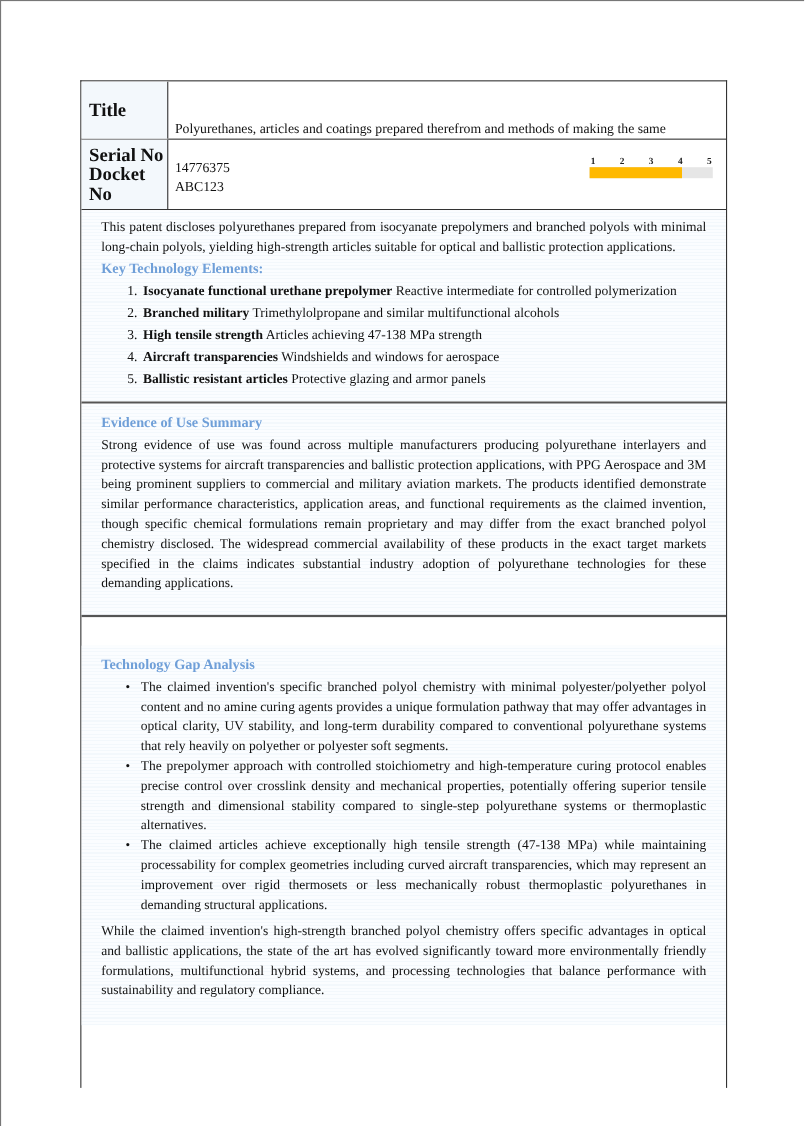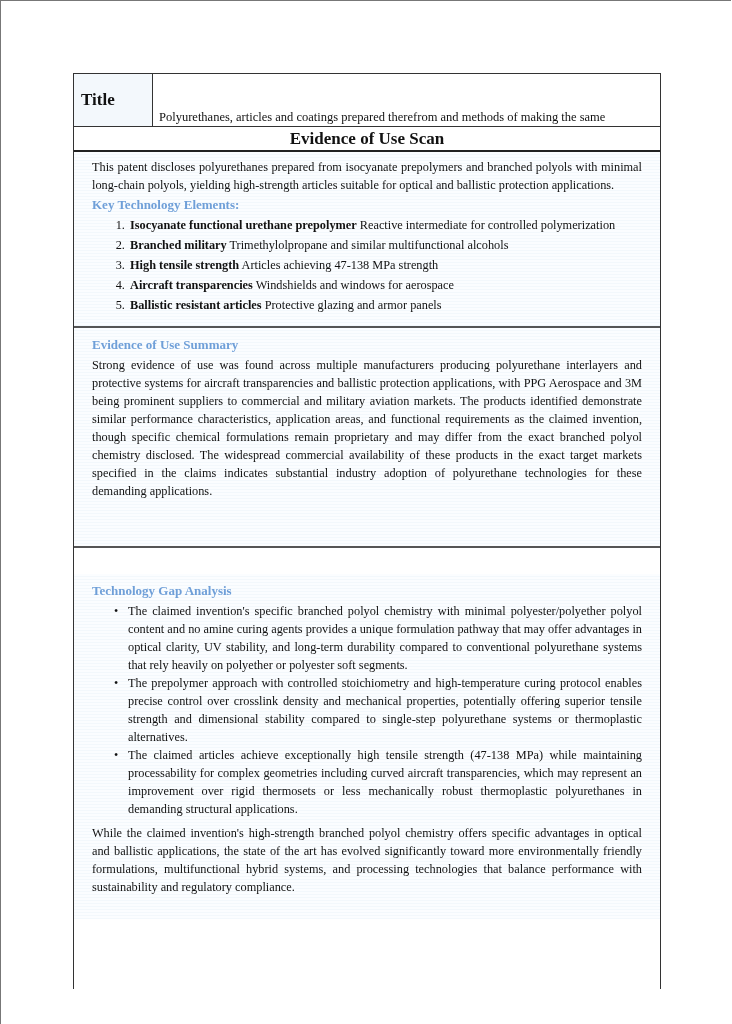--- a/index.html
+++ b/index.html
@@ -140,44 +140,64 @@
     ul.gap-list li {
       position: relative;
       margin-bottom: 0;
     }
     ul.gap-list li .bullet {
       position: absolute;
       left: -14px;
       top: 0;
       font-size: 12px;
     }
-    .section-summary { height: 220px; }
+    .section-summary { height: 194px; }
     .section-intro { height: 176px; }
     .section-gap { height: 345px; }
   </style>
 </head>
 <body>
 
 <div class="page-frame"></div>
 
 <div class="doc">
 
   <div class="row row-title">
     <div class="label-cell">
       <span>Title</span>
     </div>
     <div class="value-cell">
       <span>Polyurethanes, articles and coatings prepared therefrom and methods of making the same</span>
     </div>
   </div>
 
-
-  <div class="section-heading-row">
-    <span>Evidence of Use Scan</span>
-  </div>
+  <div class="row row-serial">
+    <div class="label-cell">
+      <span>Serial No</span>
+      <span>Docket No</span>
+    </div>
+    <div class="value-cell">
+      <span>14776375</span>
+      <span>ABC123</span>
+
+      <div class="rating">
+        <div class="rating-ticks">
+          <span>1</span>
+          <span>2</span>
+          <span>3</span>
+          <span>4</span>
+          <span>5</span>
+        </div>
+        <div class="rating-track" style="background: rgb(230, 230, 230);">
+          <div class="rating-fill" id="rating-fill" style="width: 75%; background: rgb(255, 185, 0);"></div>
+        </div>
+      </div>
+    </div>
+  </div>
+
 
   <div class="section section-intro">
     <p>This patent discloses polyurethanes prepared from isocyanate prepolymers and branched polyols with minimal long-chain polyols, yielding high-strength articles suitable for optical and ballistic protection applications.</p>
     <div class="sub-heading">Key Technology Elements:</div>
     <ol class="key-elements">
       <li><b>Isocyanate functional urethane prepolymer</b> <span>Reactive intermediate for controlled polymerization</span></li>
       <li><b>Branched military</b> <span>Trimethylolpropane and similar multifunctional alcohols</span></li>
       <li><b>High tensile strength</b> <span>Articles achieving 47-138 MPa strength</span></li>
       <li><b>Aircraft transparencies</b> <span>Windshields and windows for aerospace</span></li>
       <li><b>Ballistic resistant articles</b> <span>Protective glazing and armor panels</span></li>

